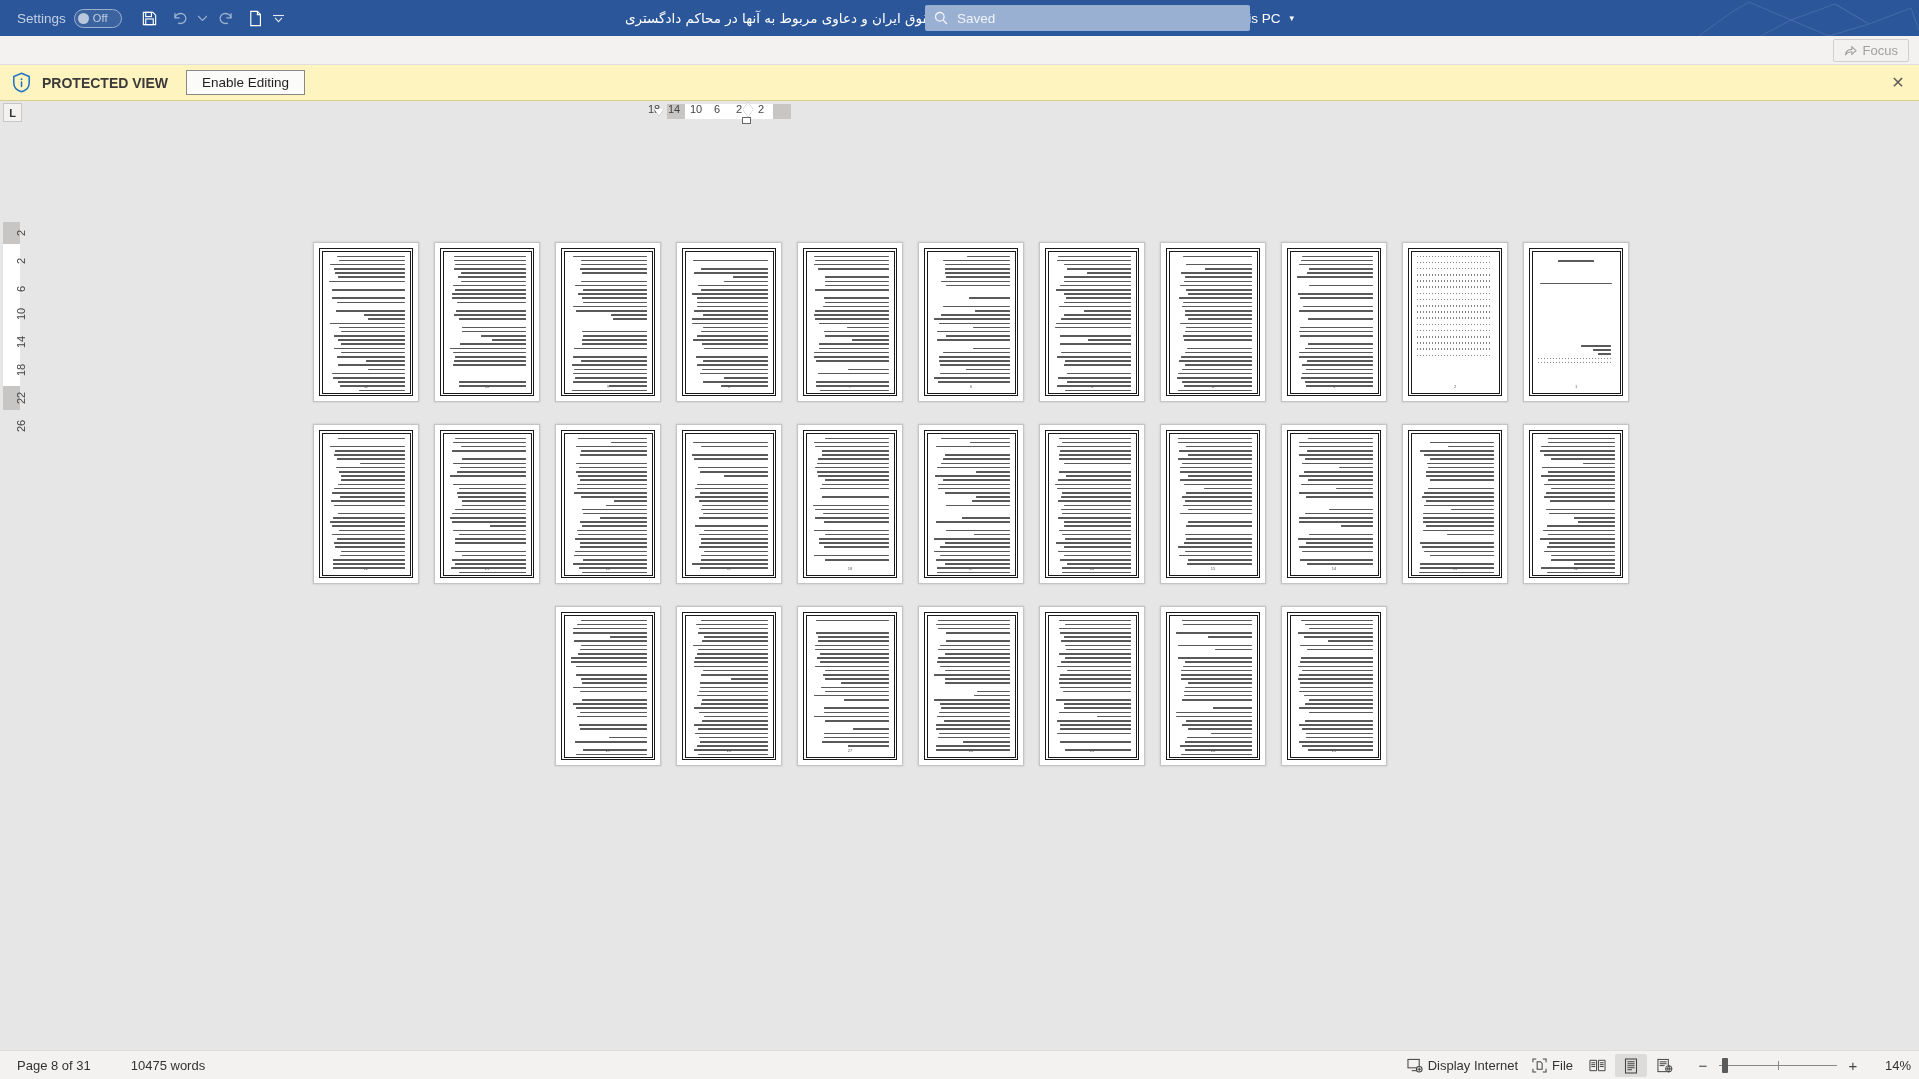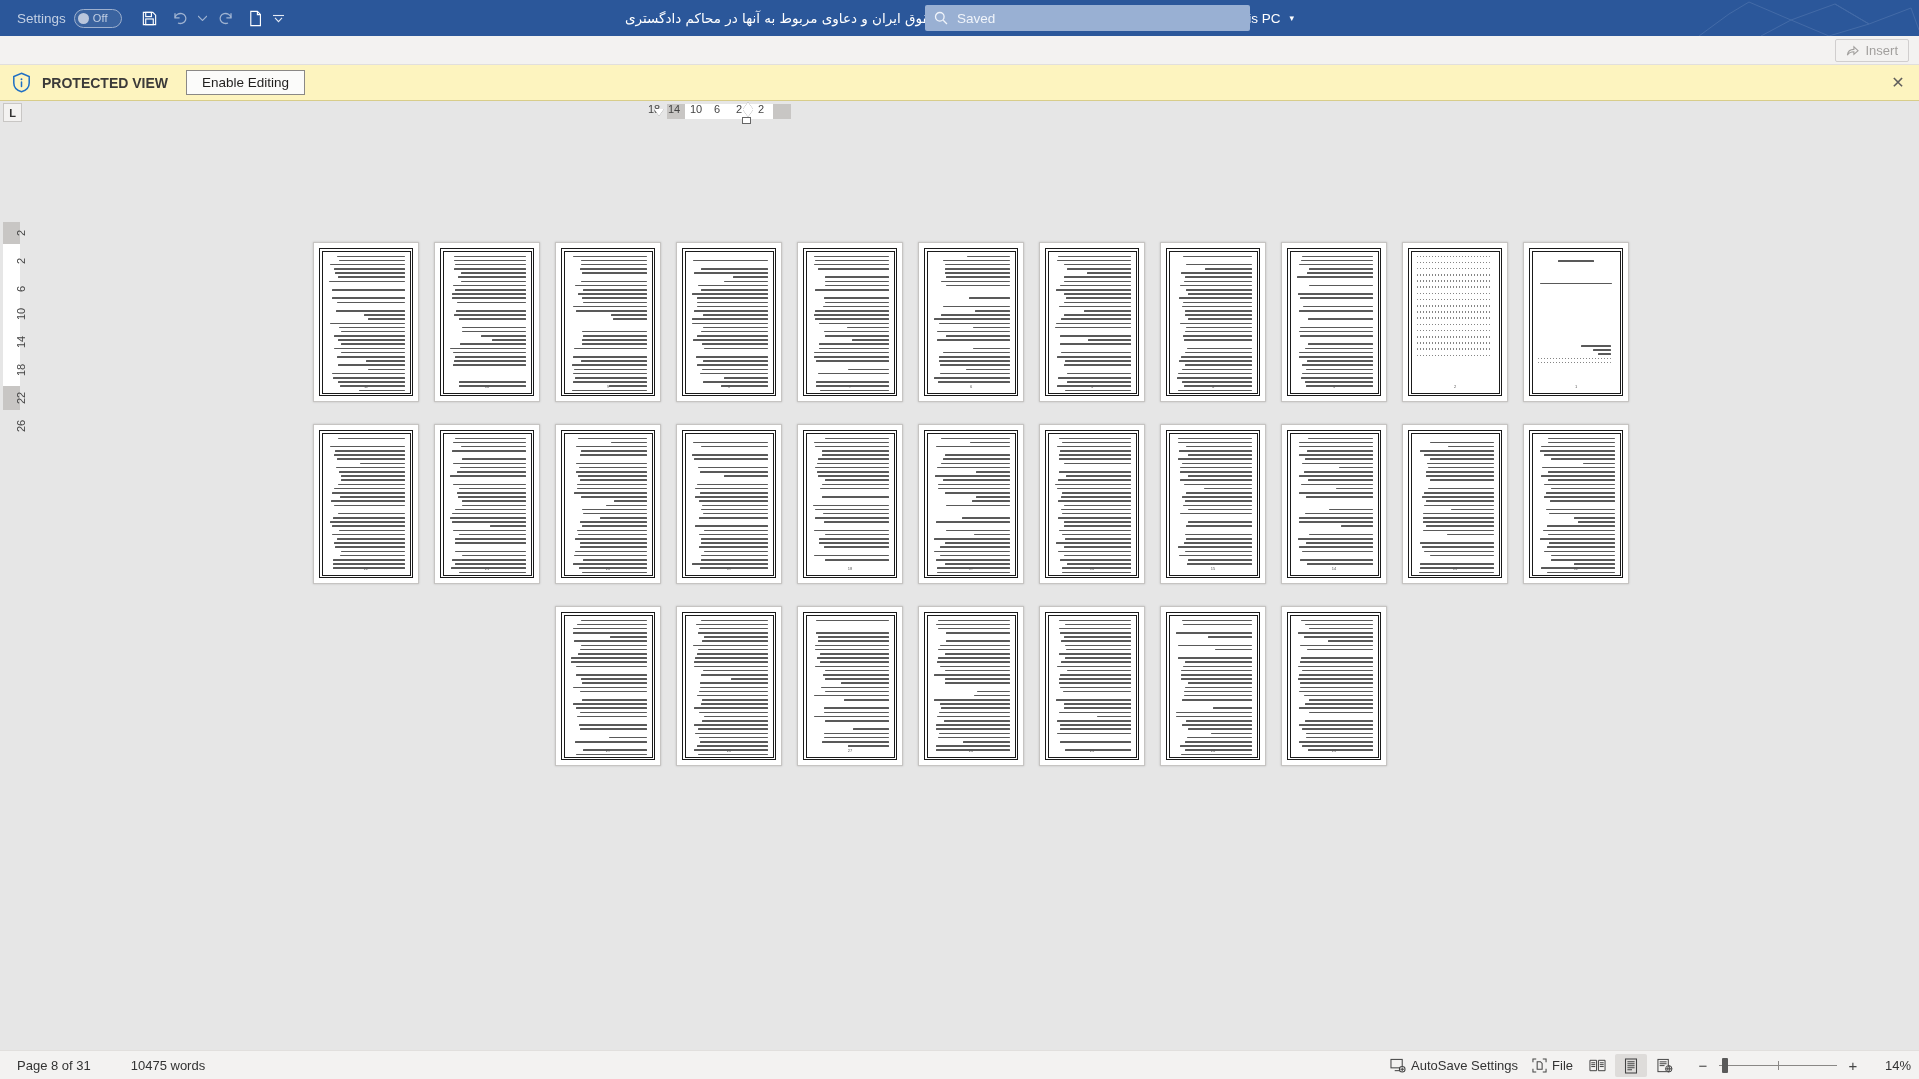--- a/index.html
+++ b/index.html
@@ -377,21 +377,21 @@
     <span class="ph">Saved</span>
   </div>
 
 </div>
 
 <div class="ribbon">
   <div class="share-btn">
     <svg width="13" height="13" viewBox="0 0 14 14" fill="none" stroke="#a19f9d" stroke-width="1.15">
       <path d="M1.5 12 C2 7.5 5 5.8 8.5 5.8 V3 L13 7.2 L8.5 11.2 V8.4 C5.5 8.4 3 9.4 1.5 12 Z"></path>
     </svg>
-    <span>Insert</span>
+    <span>Focus</span>
   </div>
 </div>
 
 <div class="pv-banner">
   <div class="pv-icon">
     <svg width="19" height="21" viewBox="0 0 19 21" fill="none" stroke="#1f6fc4" stroke-width="1.5">
       <path d="M9.5 1.3 L17.2 4.6 V11 C17.2 15.6 13.6 18.6 9.5 19.8 C5.4 18.6 1.8 15.6 1.8 11 V4.6 Z"></path>
       <circle cx="9.5" cy="7.3" r="0.95" fill="#1f6fc4" stroke="none"></circle>
       <path d="M9.5 10 V14.6" stroke-linecap="round"></path>
     </svg>
@@ -1566,21 +1566,21 @@
   </div>
 
   <div class="sb-right">
     <div class="sb-item">
       <svg width="16" height="15" viewBox="0 0 17 16" fill="none" stroke="#444" stroke-width="1.1">
         <rect x="1" y="1.5" width="12" height="9"></rect>
         <path d="M5 13.5 H11"></path>
         <circle cx="13" cy="12" r="3" fill="#f3f2f1"></circle>
         <path d="M13 10 V14 M11 12 H15"></path>
       </svg>
-      <span>AutoSave Settings</span>
+      <span>Display Internet</span>
     </div>
 
     <div class="sb-item">
       <svg width="15" height="15" viewBox="0 0 16 16" fill="none" stroke="#444" stroke-width="1.1">
         <path d="M1 4.5 V1 H4.5 M11.5 1 H15 V4.5 M15 11.5 V15 H11.5 M4.5 15 H1 V11.5"></path>
         <path d="M5.5 4 H9 L10.8 5.8 V12 H5.5 Z"></path>
       </svg>
       <span>File</span>
     </div>
 

